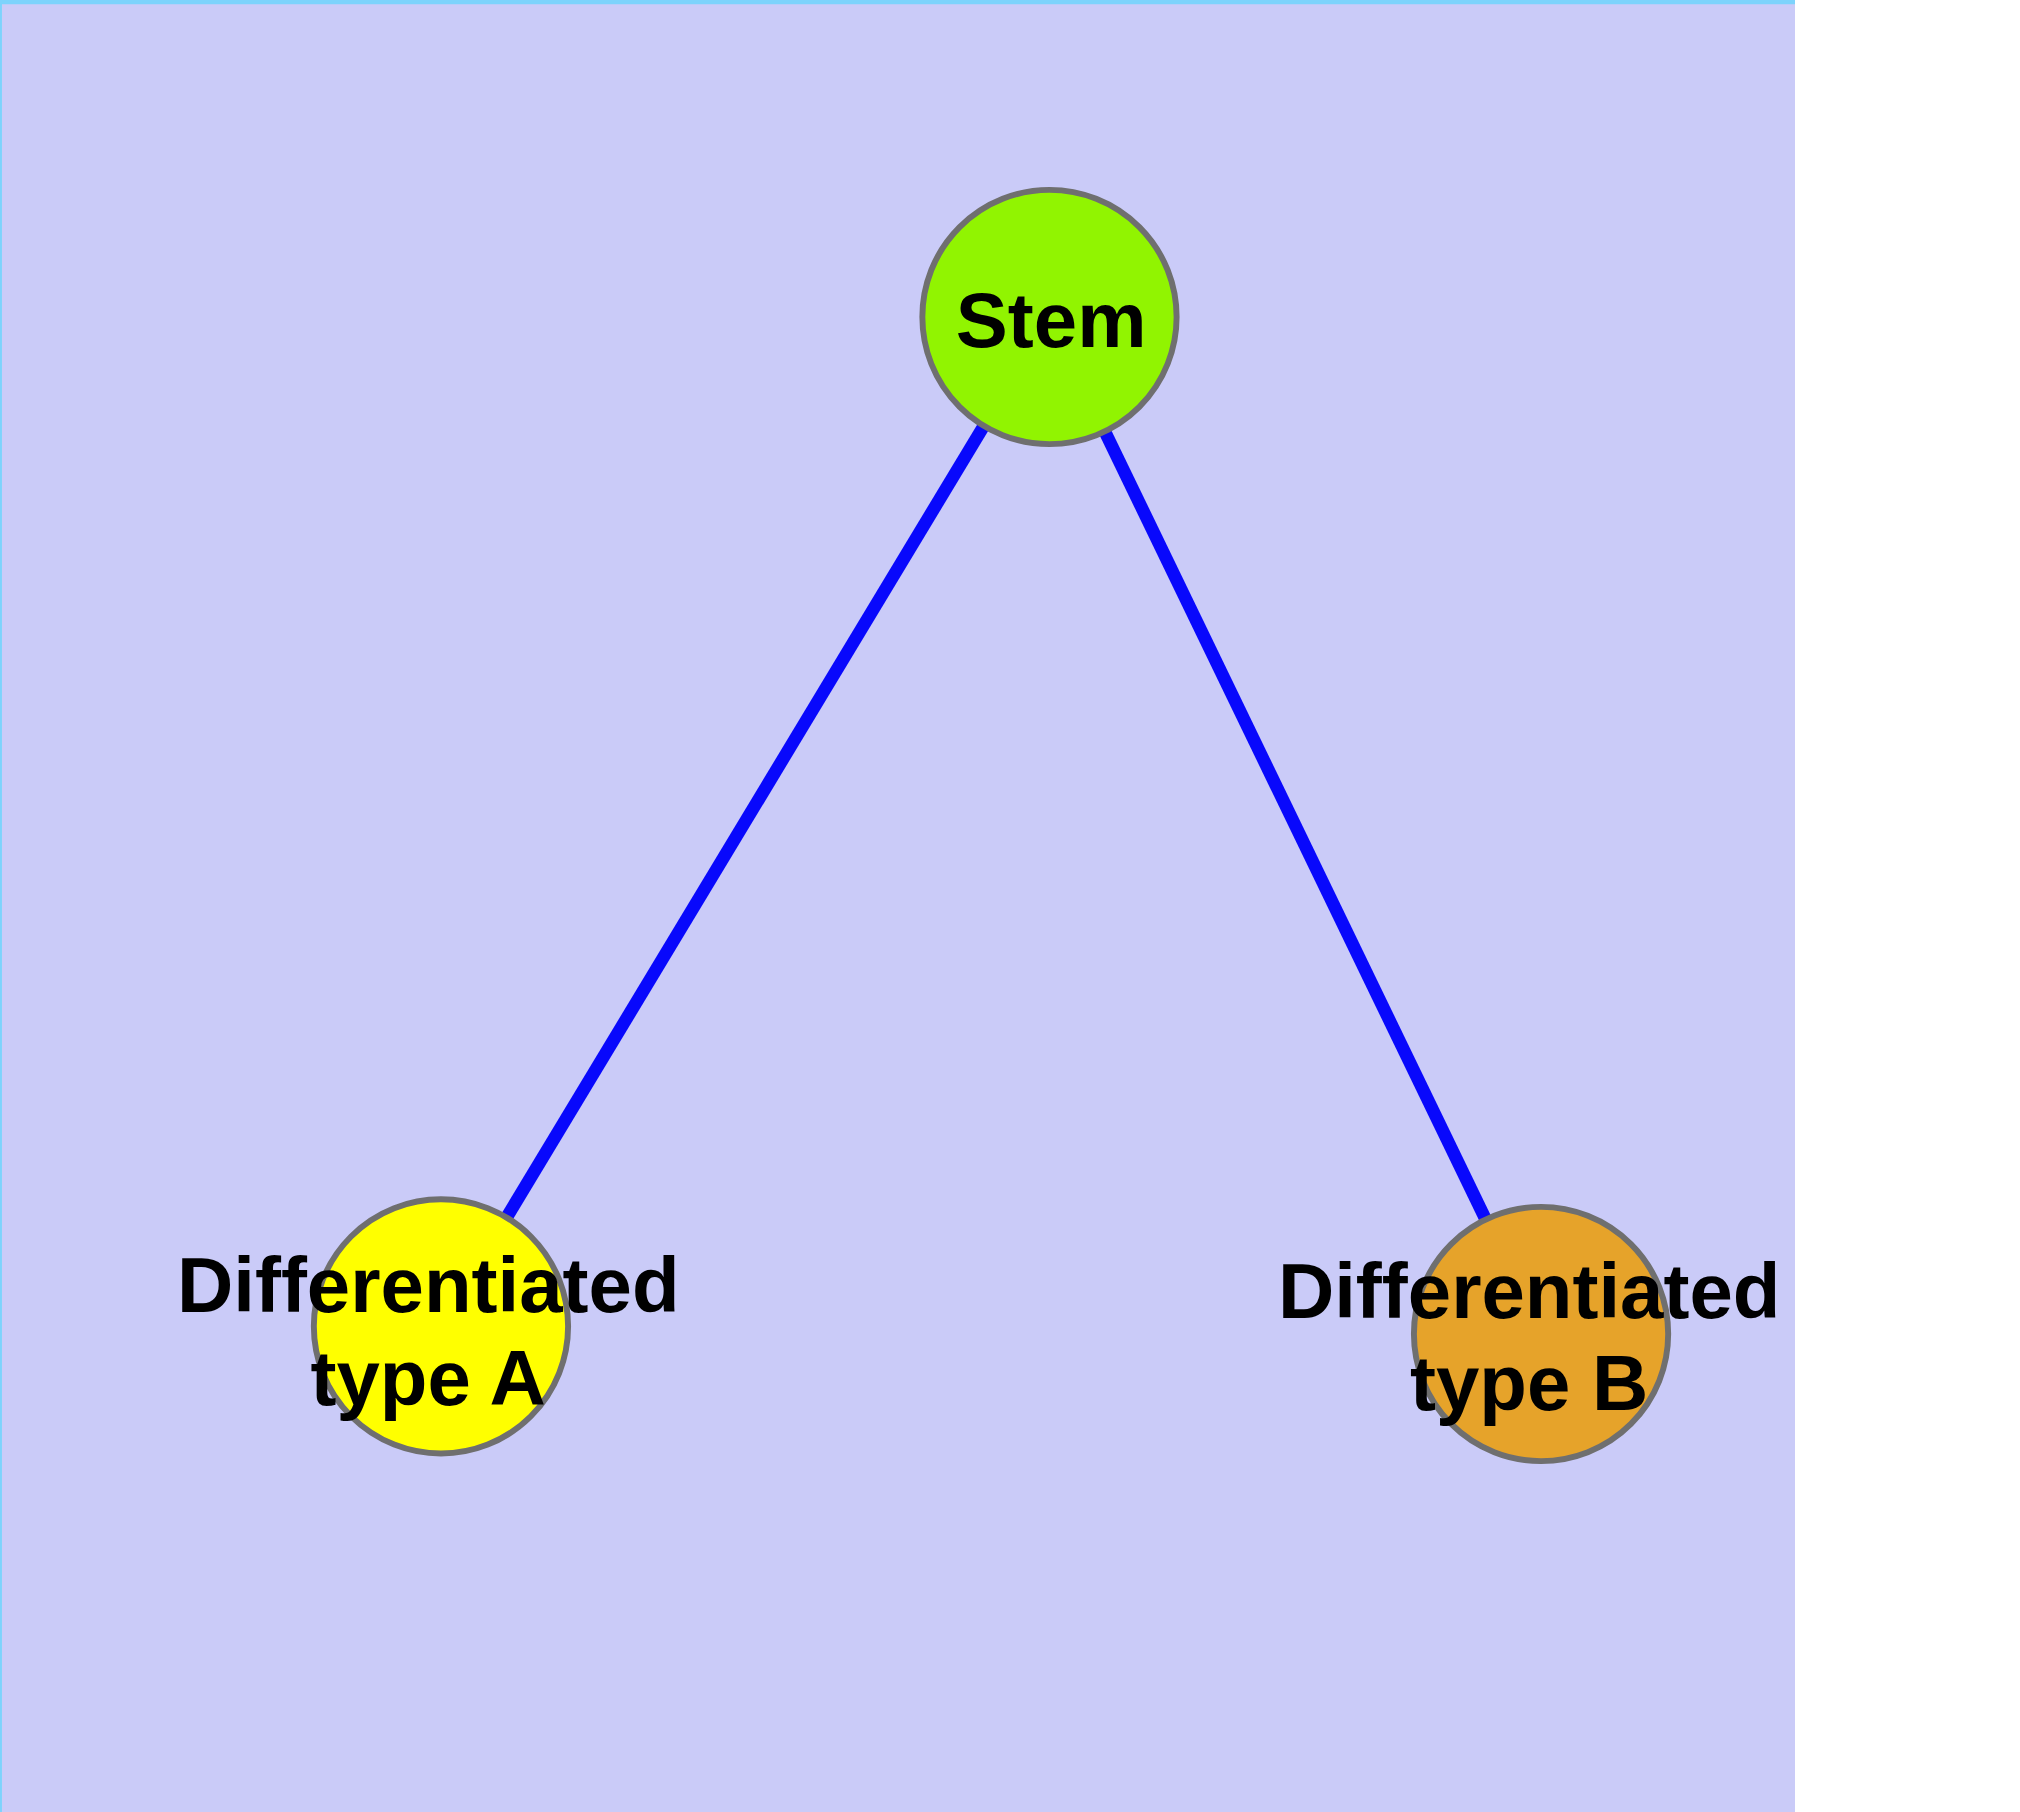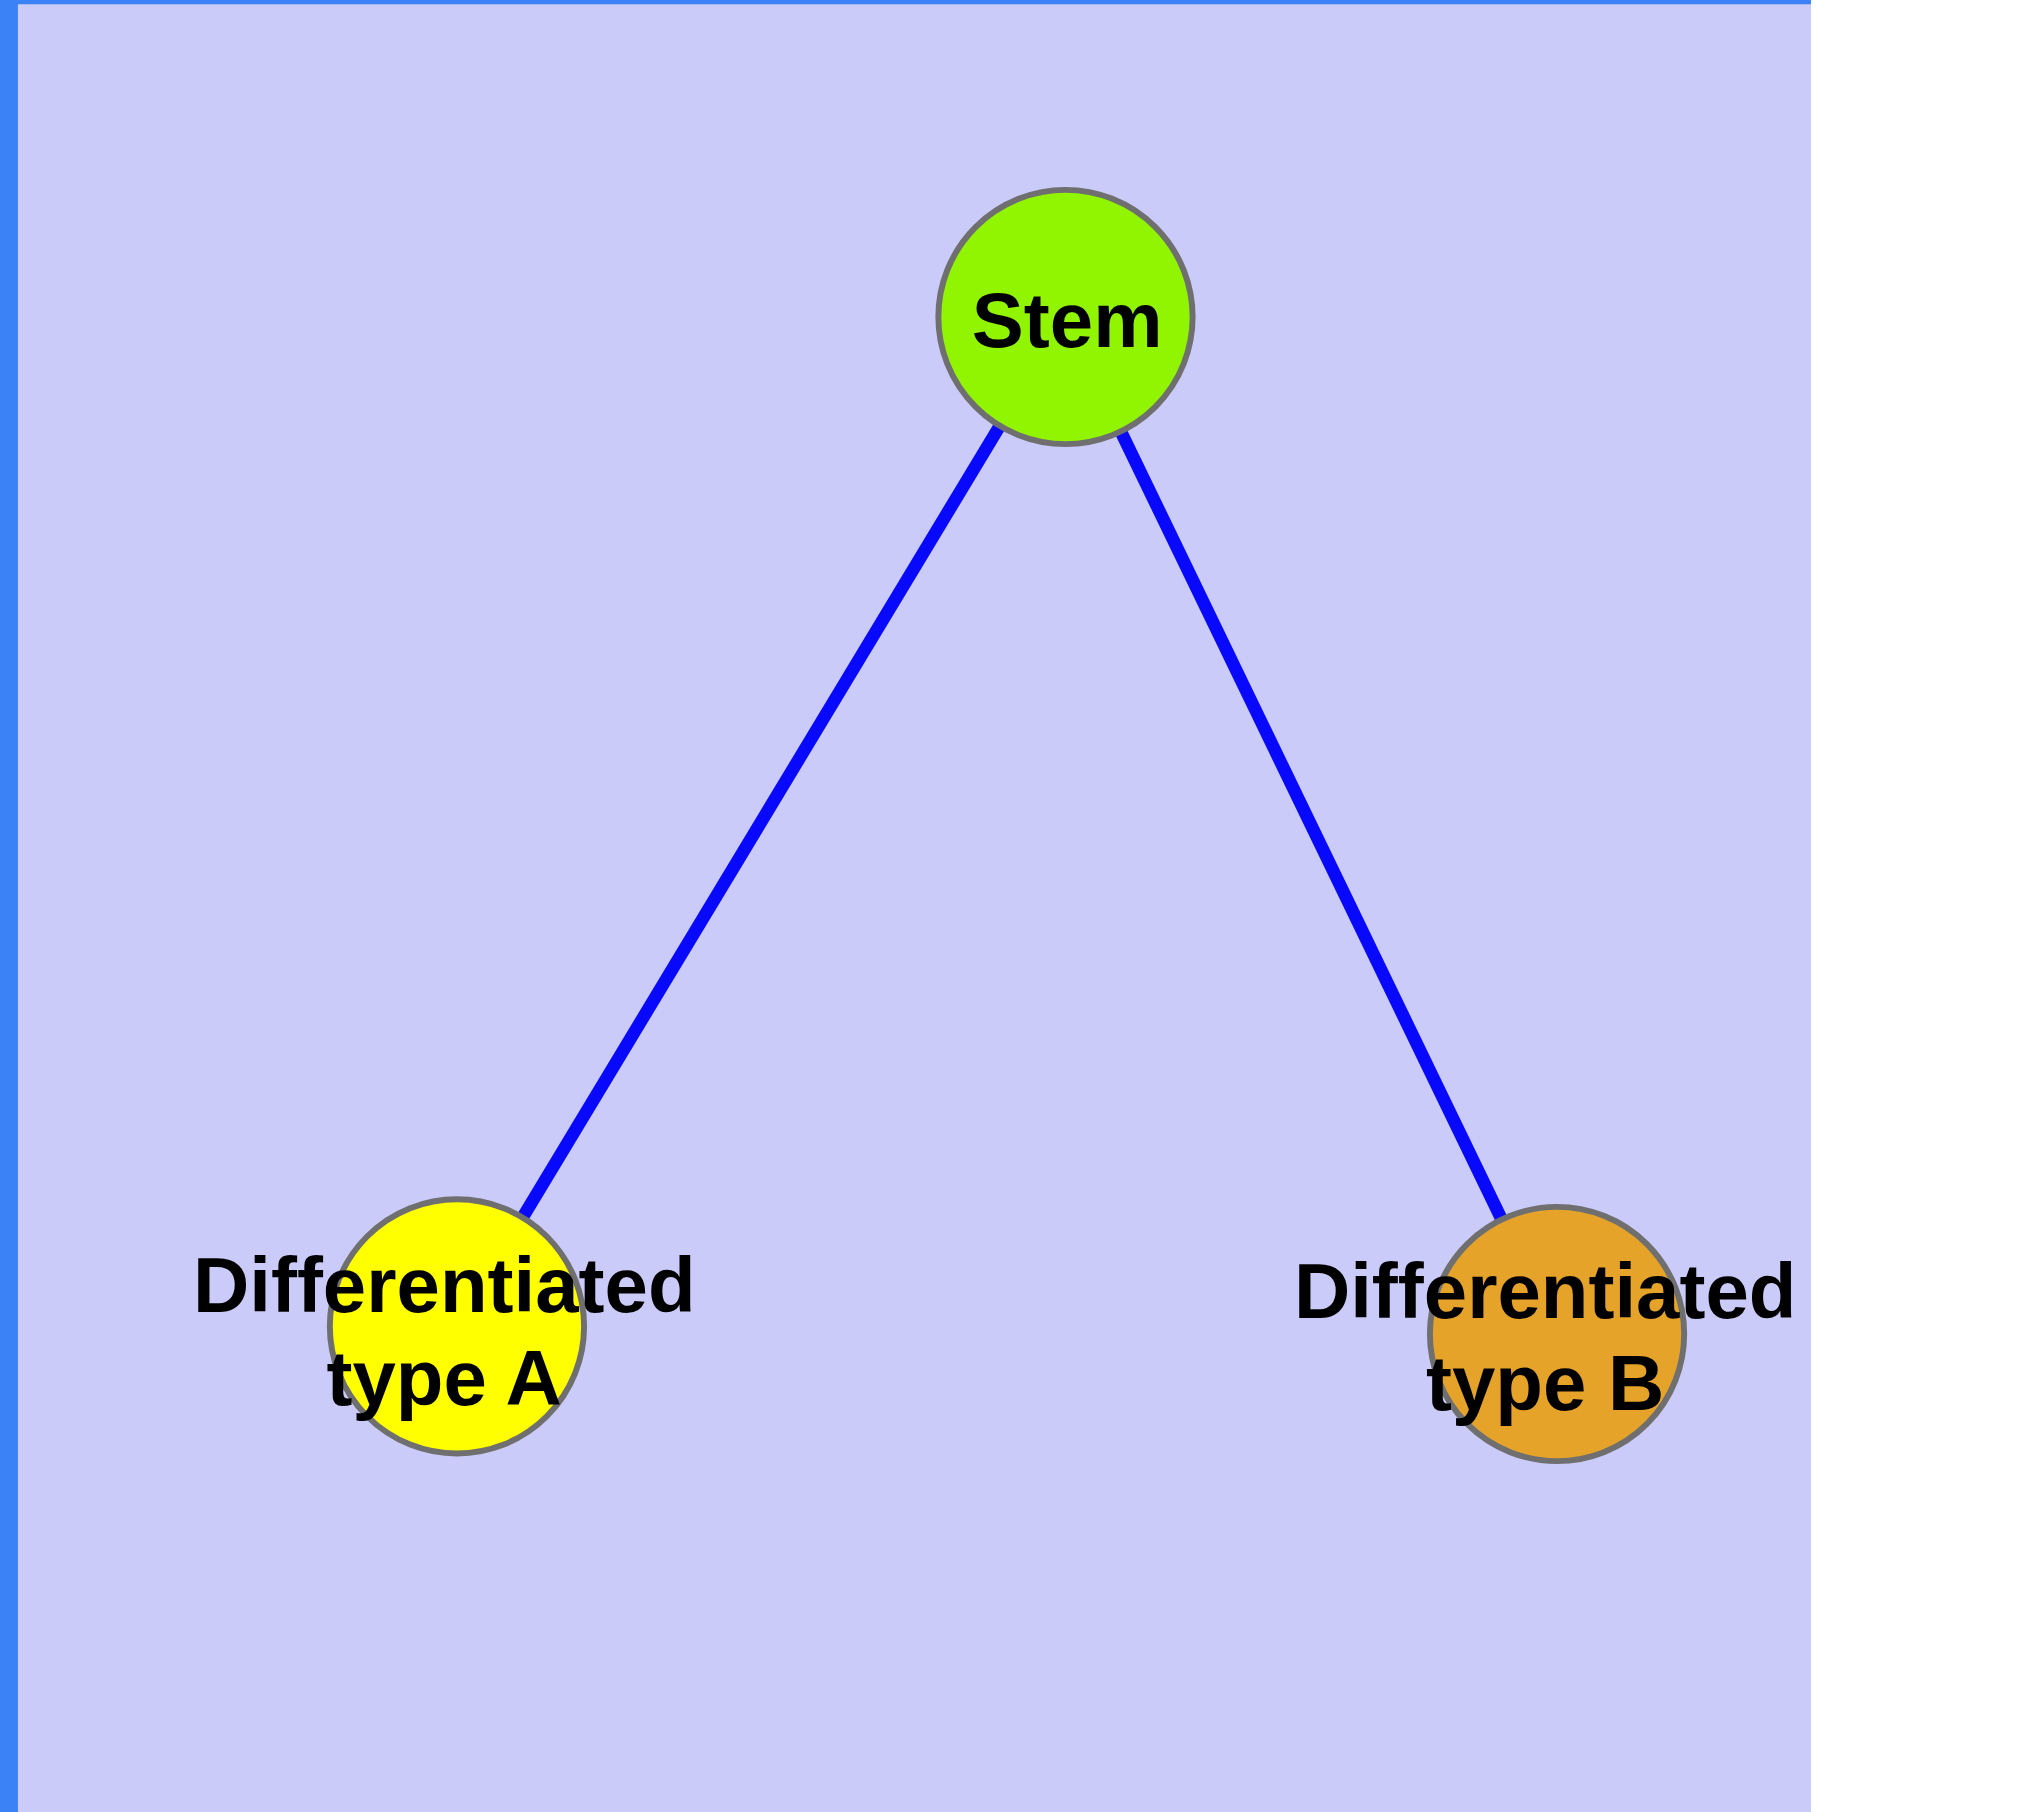--- a/index.html
+++ b/index.html
@@ -4,23 +4,22 @@
 <style>
   html, body {
     margin: 0;
     padding: 0;
     background: #ffffff;
   }
   .stage {
     position: relative;
     width: 1795px;
     height: 1812px;
-    background: #3b82f6;
+    background: #7dd3fc;
     overflow: hidden;
-    padding-left: 16px;
   }
   svg.diagram {
     display: block;
     width: 2021px;
     height: 1812px;
   }
   .node-label {
     font-family: "Liberation Sans", "DejaVu Sans", sans-serif;
     font-weight: bold;
     font-size: 92px;

